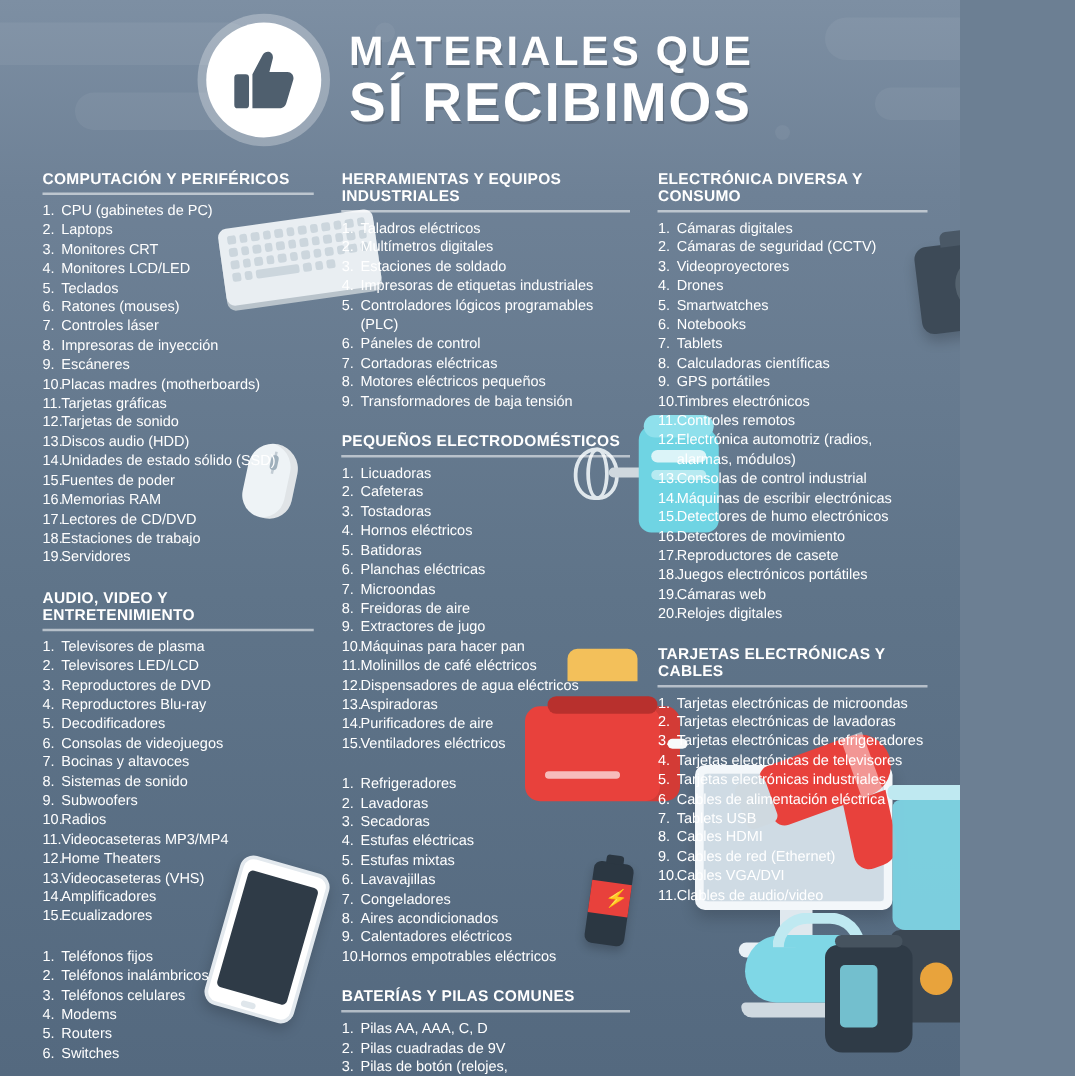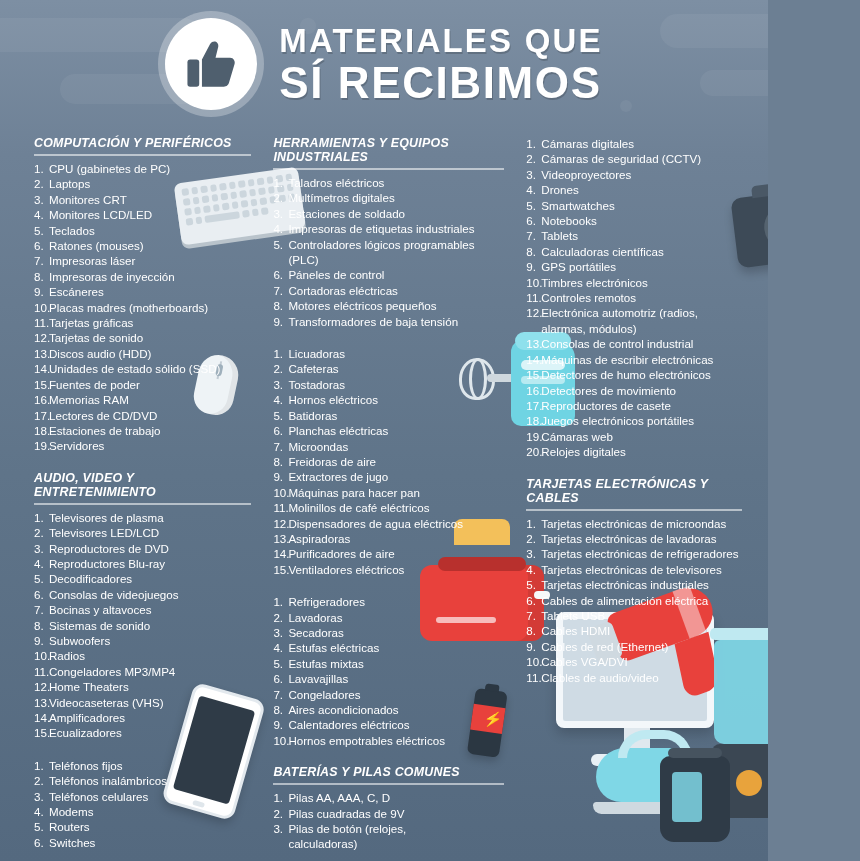--- a/index.html
+++ b/index.html
@@ -71,21 +71,20 @@
   .cat { margin-bottom: 17px; }
   .cat-title {
     color: #ffffff;
     font-size: 12.4px;
     font-weight: bold;
     letter-spacing: 0.25px;
     padding-bottom: 4px;
     margin-bottom: 5px;
     border-bottom: 2px solid rgba(255,255,255,0.55);
     text-transform: uppercase;
-    font-style: italic;
   }
   ol.items {
     list-style: none;
     counter-reset: li;
   }
   ol.items li {
     counter-increment: li;
     color: #ffffff;
     font-size: 11.6px;
     line-height: 15.4px;
@@ -386,21 +385,21 @@
     <div class="column col1">
       <div class="cat">
         <div class="cat-title">COMPUTACIÓN Y PERIFÉRICOS</div>
         <ol class="items">
           <li>CPU (gabinetes de PC)</li>
           <li>Laptops</li>
           <li>Monitores CRT</li>
           <li>Monitores LCD/LED</li>
           <li>Teclados</li>
           <li>Ratones (mouses)</li>
-          <li>Impresoras láser</li>
+          <li>Controles láser</li>
           <li>Impresoras de inyección</li>
           <li>Escáneres</li>
           <li>Placas madres (motherboards)</li>
           <li>Tarjetas gráficas</li>
           <li>Tarjetas de sonido</li>
           <li>Discos audio (HDD)</li>
           <li>Unidades de estado sólido (SSD)</li>
           <li>Fuentes de poder</li>
           <li>Memorias RAM</li>
           <li>Lectores de CD/DVD</li>
@@ -415,21 +414,21 @@
           <li>Televisores de plasma</li>
           <li>Televisores LED/LCD</li>
           <li>Reproductores de DVD</li>
           <li>Reproductores Blu-ray</li>
           <li>Decodificadores</li>
           <li>Consolas de videojuegos</li>
           <li>Bocinas y altavoces</li>
           <li>Sistemas de sonido</li>
           <li>Subwoofers</li>
           <li>Radios</li>
-          <li>Congeladores MP3/MP4</li>
+          <li>Videocaseteras MP3/MP4</li>
           <li>Home Theaters</li>
           <li>Videocaseteras (VHS)</li>
           <li>Amplificadores</li>
           <li>Ecualizadores</li>
         </ol>
       </div>
 
       <div class="cat">
         <ol class="items">
           <li>Teléfonos fijos</li>
@@ -453,20 +452,21 @@
           <li>Impresoras de etiquetas industriales</li>
           <li>Controladores lógicos programables (PLC)</li>
           <li>Páneles de control</li>
           <li>Cortadoras eléctricas</li>
           <li>Motores eléctricos pequeños</li>
           <li>Transformadores de baja tensión</li>
         </ol>
       </div>
 
       <div class="cat">
+        <div class="cat-title">PEQUEÑOS ELECTRODOMÉSTICOS</div>
         <ol class="items">
           <li>Licuadoras</li>
           <li>Cafeteras</li>
           <li>Tostadoras</li>
           <li>Hornos eléctricos</li>
           <li>Batidoras</li>
           <li>Planchas eléctricas</li>
           <li>Microondas</li>
           <li>Freidoras de aire</li>
           <li>Extractores de jugo</li>
@@ -501,20 +501,21 @@
           <li>Pilas cuadradas de 9V</li>
           <li>Pilas de botón (relojes,
 calculadoras)</li>
 
         </ol>
       </div>
     </div>
 
     <div class="column col3">
       <div class="cat">
+        <div class="cat-title">ELECTRÓNICA DIVERSA Y CONSUMO</div>
         <ol class="items">
           <li>Cámaras digitales</li>
           <li>Cámaras de seguridad (CCTV)</li>
           <li>Videoproyectores</li>
           <li>Drones</li>
           <li>Smartwatches</li>
           <li>Notebooks</li>
           <li>Tablets</li>
           <li>Calculadoras científicas</li>
           <li>GPS portátiles</li>

